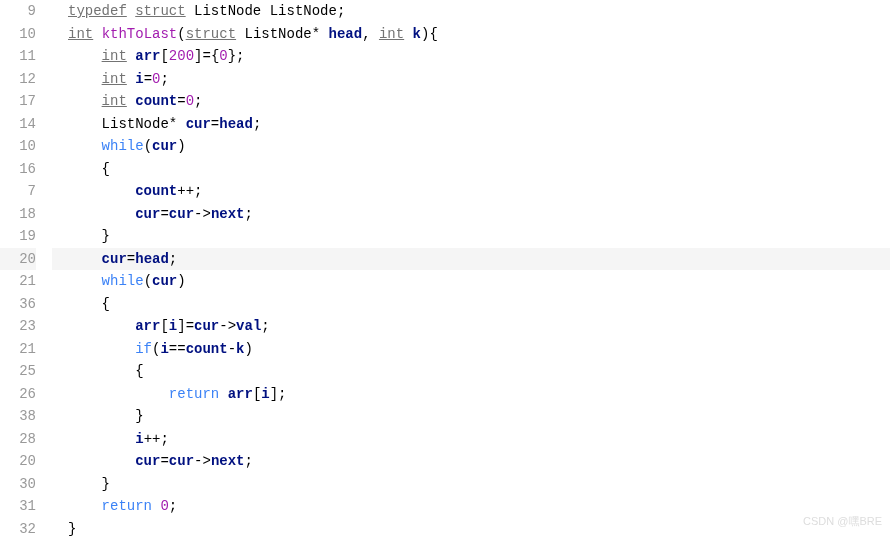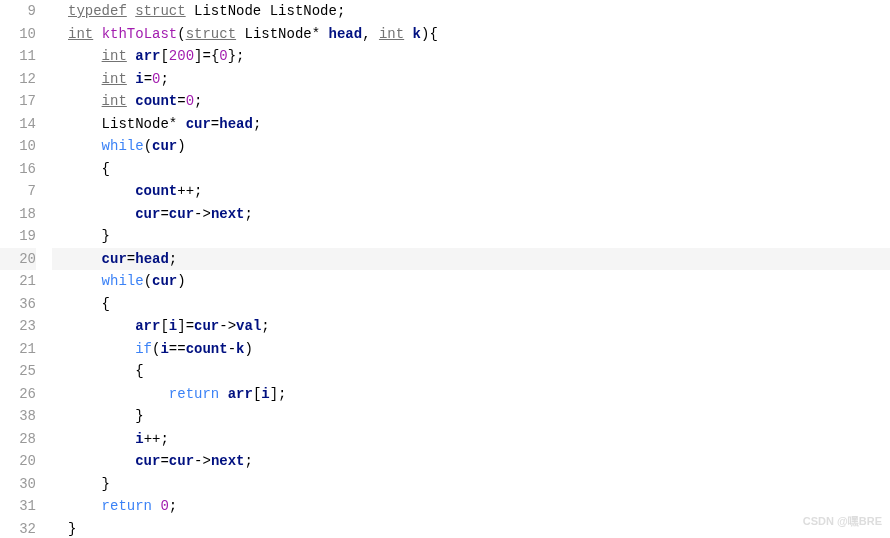--- a/index.html
+++ b/index.html
@@ -57,21 +57,20 @@
     .punct { color: #000; }
     .brace { color: #000; }
     .ctrl { color: #3b82f6; }
     .watermark {
       position: absolute;
       bottom: 6px;
       right: 8px;
       font-size: 11px;
       color: #ddd;
       font-family: sans-serif;
-      font-weight: bold;
     }
   </style>
 </head>
 <body>
 
 <div class="editor">
   <div class="gutter" id="gutter">
       <div class="line">9</div>
       <div class="line">10</div>
       <div class="line">11</div>

